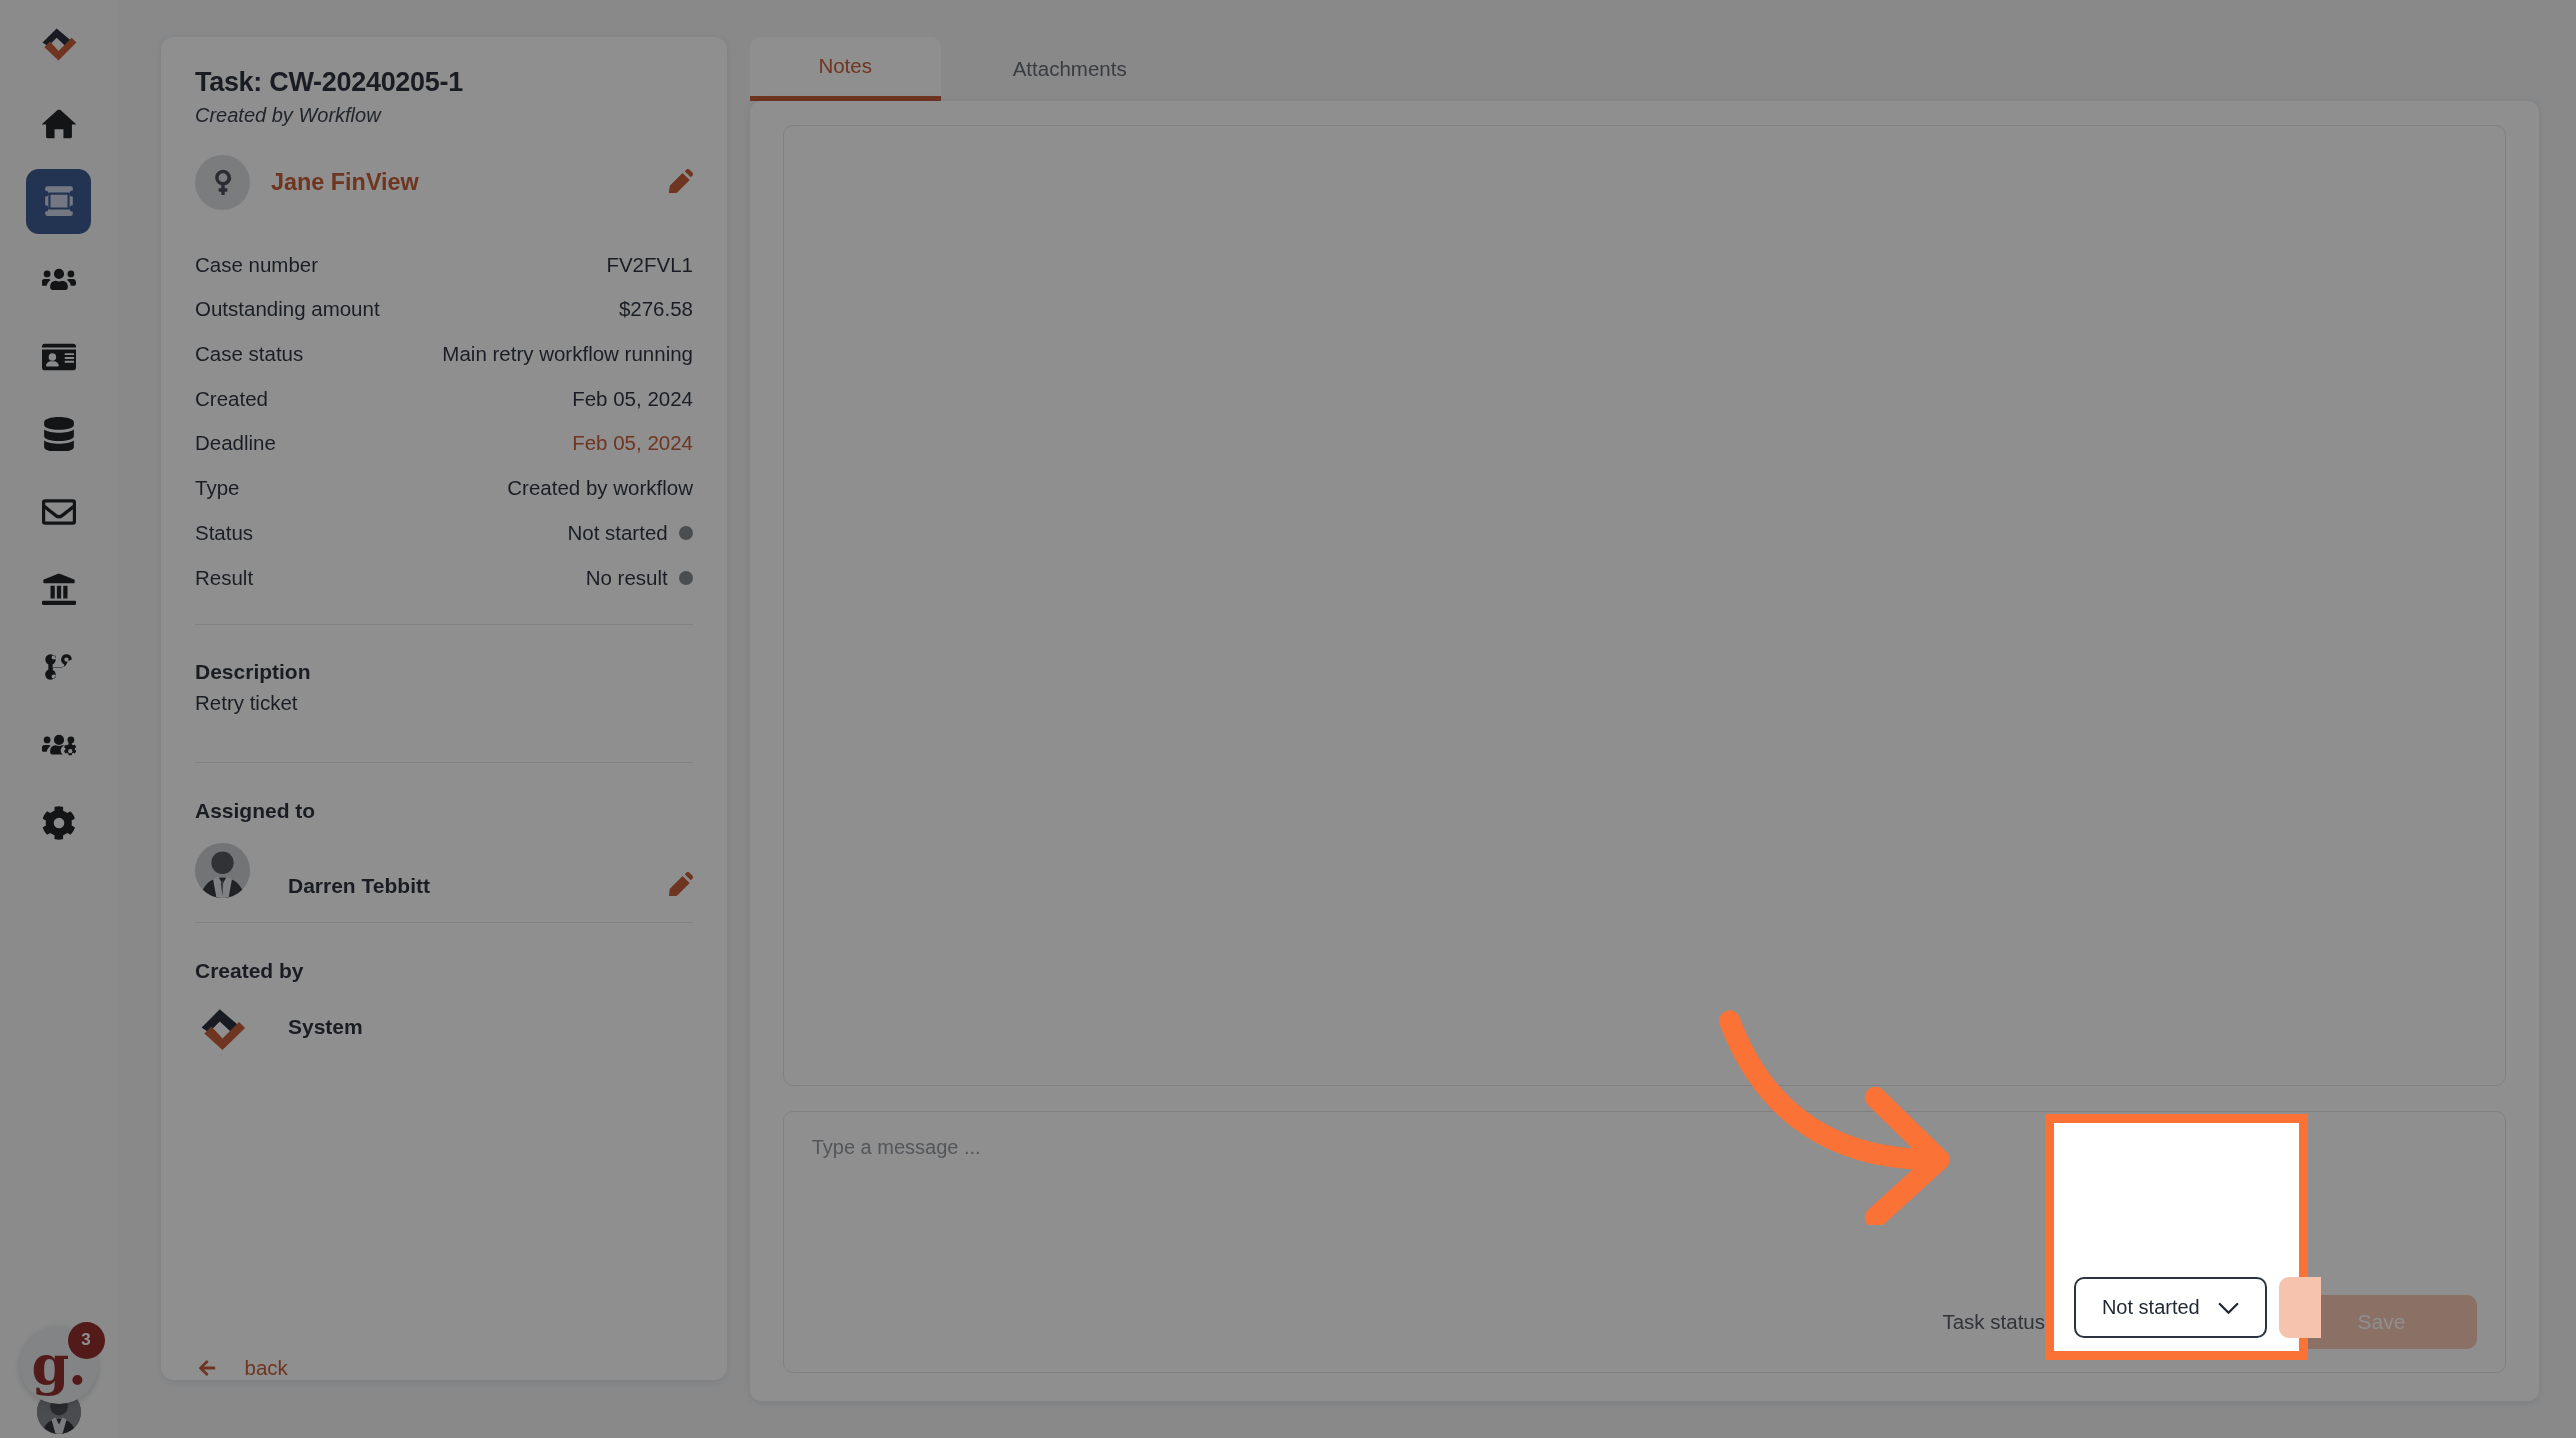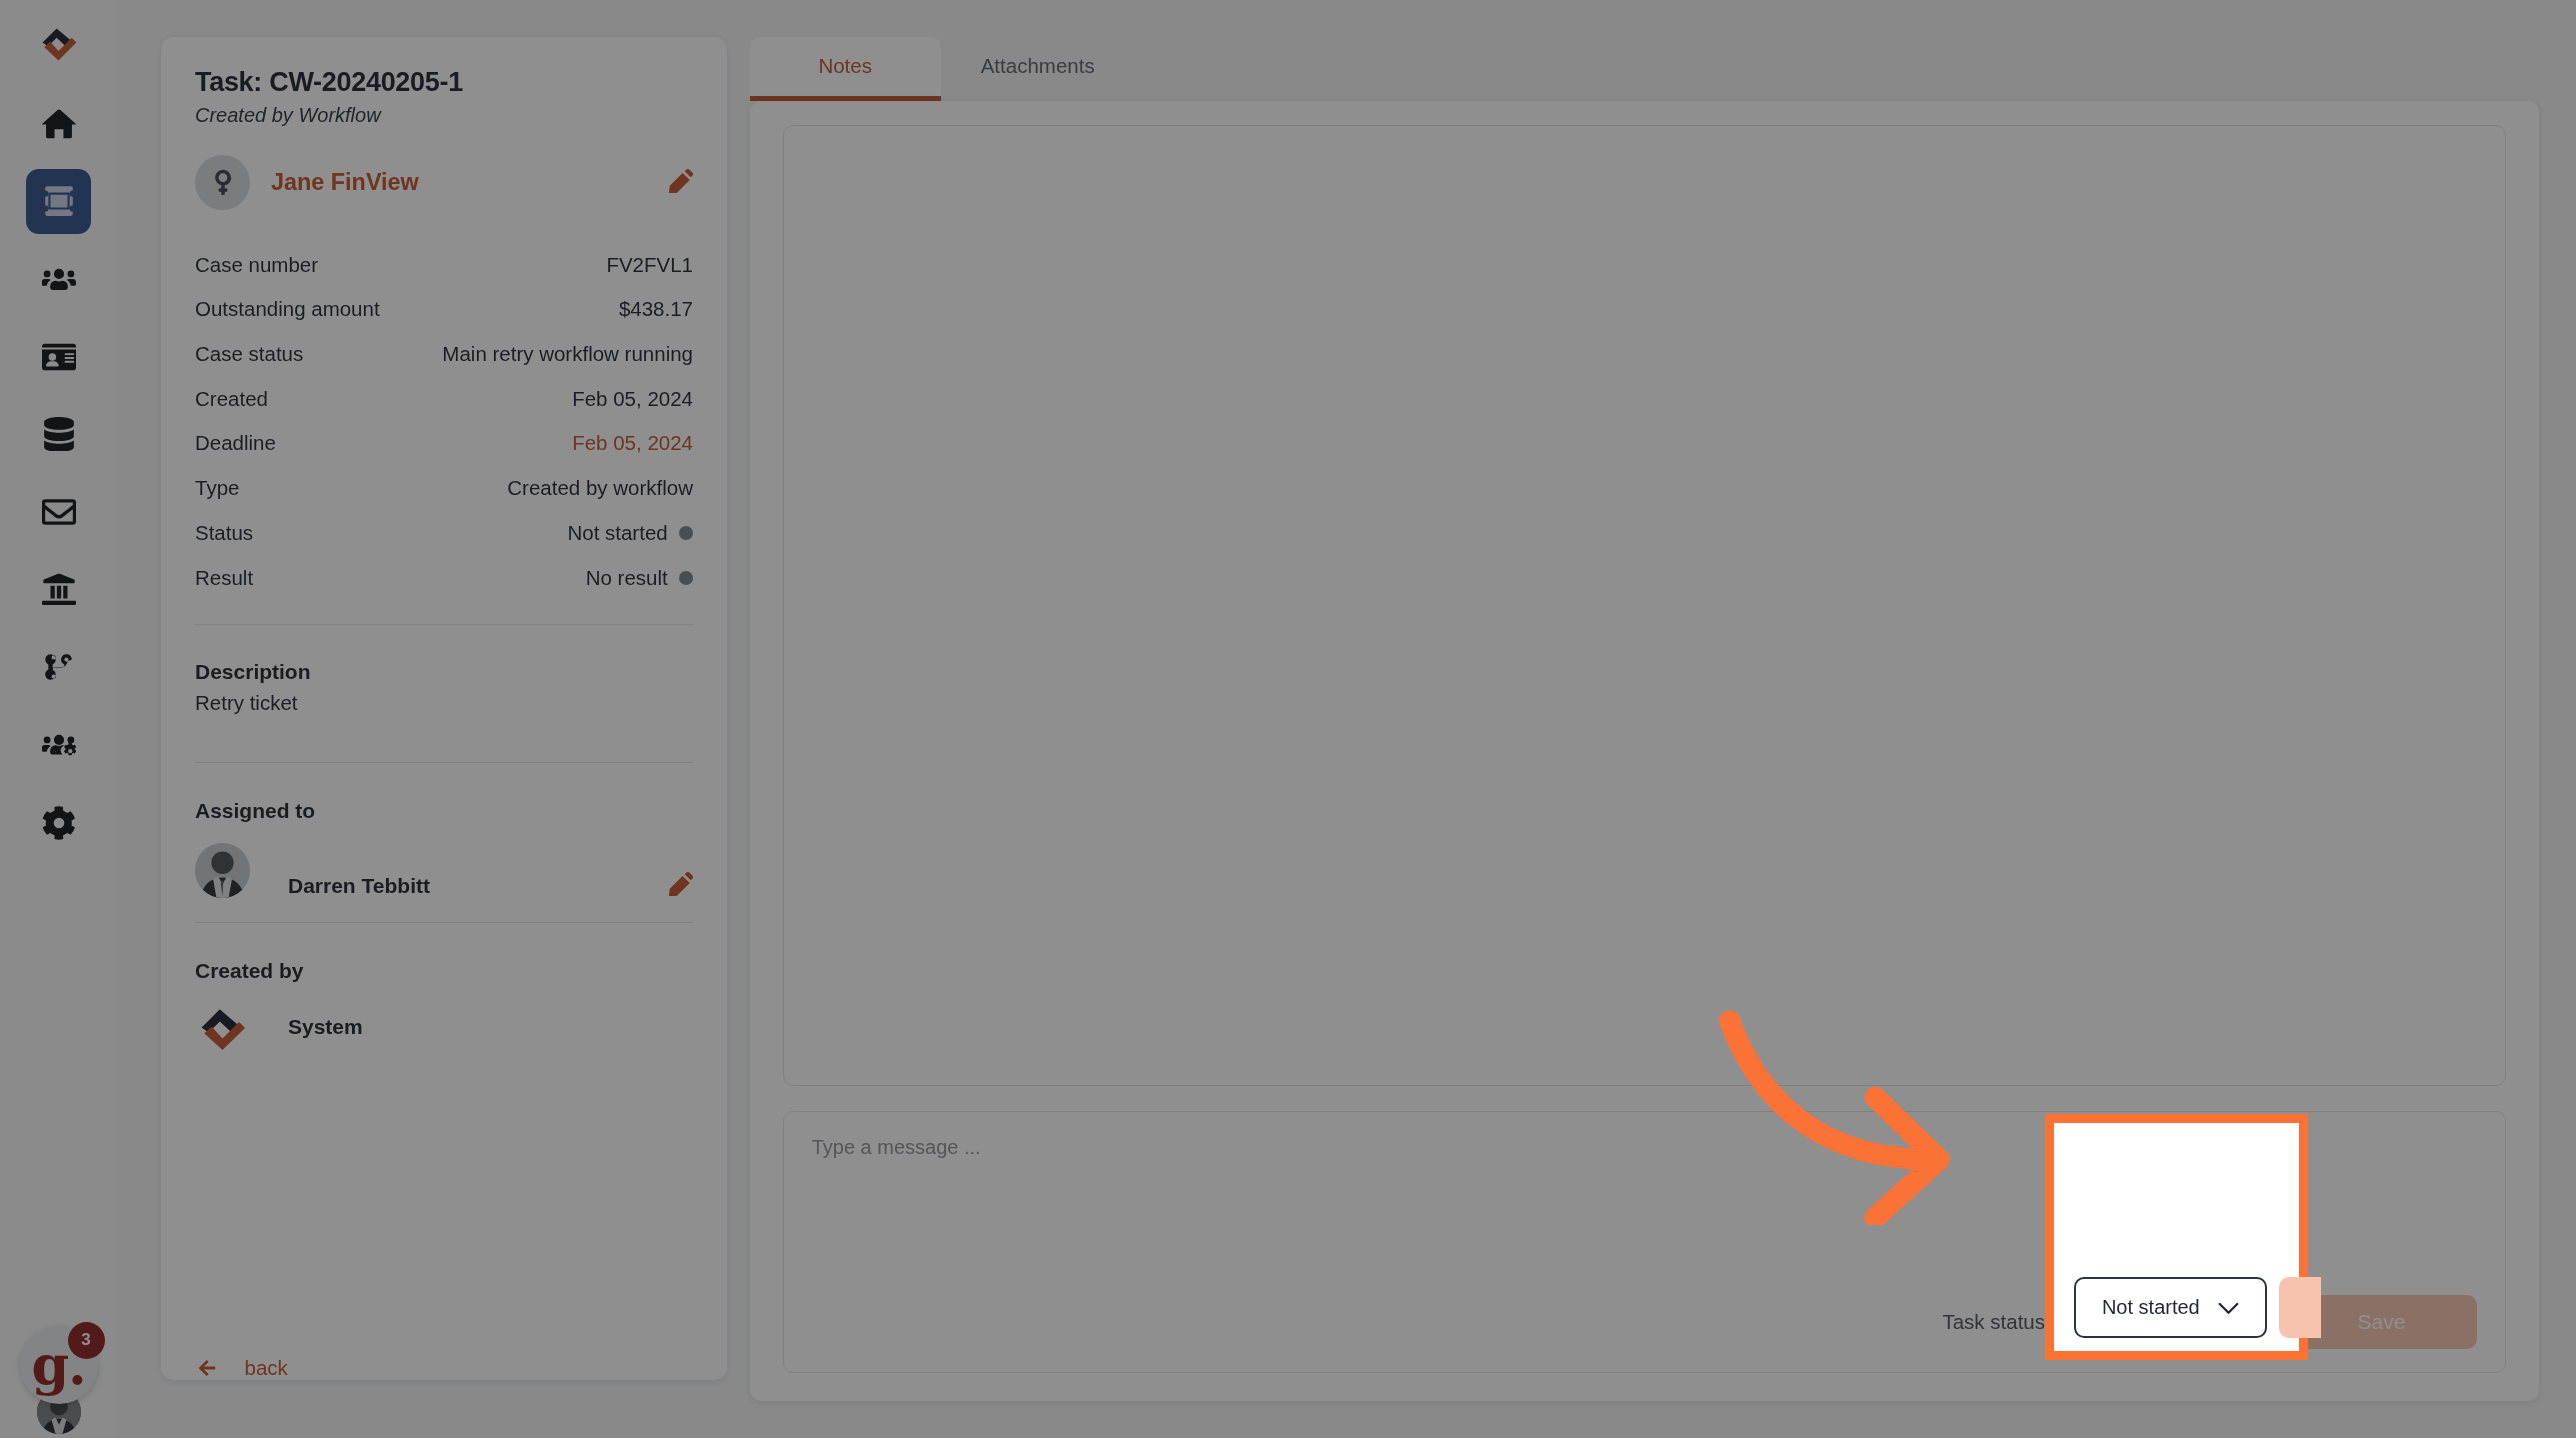--- a/index.html
+++ b/index.html
@@ -150,21 +150,21 @@
 
   .back-row {
     margin-top: auto; 
     display: flex; align-items: center; gap: 25.5px; cursor: pointer;
   }
   .back-row svg { width: 24px; height: 18.4px; fill: #c0532b; }
   .back-label { font-size: 20.5px; color: #c0532b; }
 
   
   .right-panel { flex: 1; display: flex; flex-direction: column; min-width: 0; }
-  .tabs { display: flex; align-items: flex-start; }
+  .tabs { display: flex; align-items: center; gap: 32px; }
   .tab {
     padding: 17px 40px 18.4px 40px;
     font-size: 20.5px;
     color: #5b6068;
     background: transparent;
     border-radius: 10px 10px 0 0;
     cursor: pointer;
     min-width: 191px;
     text-align: center;
   }
@@ -416,21 +416,21 @@
         </span>
       </div>
 
       <div class="kv-list">
         <div class="kv-row">
           <span class="kv-key">Case number</span>
           <span class="kv-val">FV2FVL1</span>
         </div>
         <div class="kv-row">
           <span class="kv-key">Outstanding amount</span>
-          <span class="kv-val">$438.17</span>
+          <span class="kv-val">$276.58</span>
         </div>
         <div class="kv-row">
           <span class="kv-key">Case status</span>
           <span class="kv-val">Main retry workflow running</span>
         </div>
         <div class="kv-row">
           <span class="kv-key">Created</span>
           <span class="kv-val">Feb 05, 2024</span>
         </div>
         <div class="kv-row">

